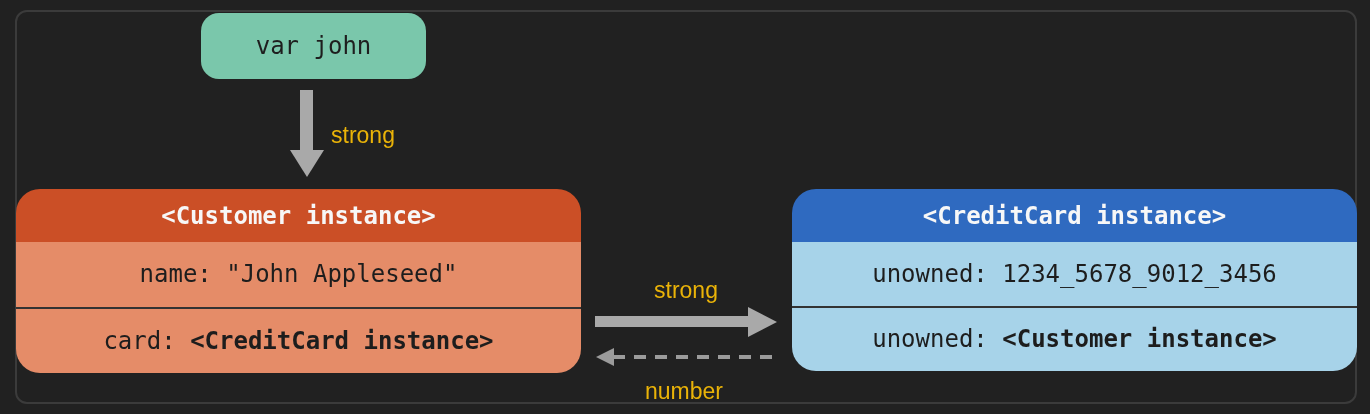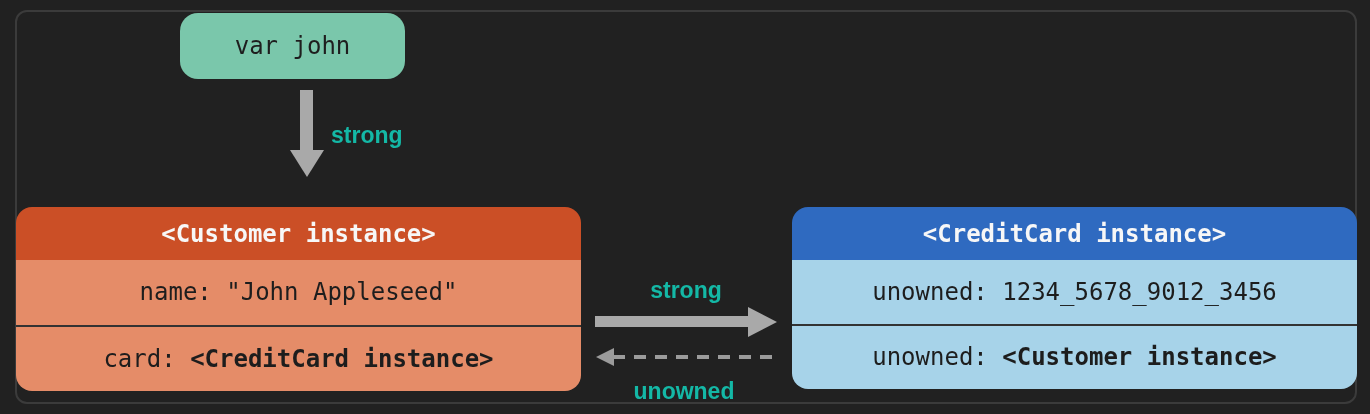--- a/index.html
+++ b/index.html
@@ -23,21 +23,21 @@
     height: 390px;
     border: 2px solid #3b3b3b;
     border-radius: 12px;
   }
   .mono { font-family: "DejaVu Sans Mono", monospace; }
   .bold { font-weight: bold; }
 
   
   .var-node {
     position: absolute;
-    left: 180px;
+    left: 201px;
     top: 13px;
     width: 225px;
     height: 66px;
     background: #7ac7ab;
     border-radius: 18px;
     display: flex;
     align-items: center;
     justify-content: center;
     font-family: "DejaVu Sans Mono", monospace;
     font-size: 24px;
@@ -57,37 +57,36 @@
     position: absolute;
     left: 290px;
     top: 150px;
     width: 0; height: 0;
     border-left: 17px solid transparent;
     border-right: 17px solid transparent;
     border-top: 27px solid #a9a9a9;
   }
   .lbl {
     position: absolute;
-    color: #14b8a6;
+    color: #eab308;
     font-size: 23px;
-    font-weight: bold;
+    font-weight: normal;
     white-space: nowrap;
   }
   .lbl-strong-v { left: 331px; top: 122px; }
   .lbl-strong-h { left: 686px; top: 277px; transform: translateX(-50%); }
   .lbl-unowned  { left: 684px; top: 378px; transform: translateX(-50%); }
 
   
   .inst-box {
     position: absolute;
-    border-radius: 16px;
+    border-radius: 24px;
     overflow: hidden;
     display: flex;
     flex-direction: column;
-    margin-top: 18px;
   }
   .inst-box.customer { left: 16px;  top: 189px; width: 565px; height: 184px; }
   .inst-box.card     { left: 792px; top: 189px; width: 565px; height: 182px; }
   .inst-header {
     height: 53px;
     flex: 0 0 53px;
     display: flex;
     align-items: center;
     justify-content: center;
     font-family: "DejaVu Sans Mono", monospace;
@@ -190,15 +189,15 @@
       <div class="inst-row"><span class="mono">unowned: </span><span class="mono bold">&lt;Customer instance&gt;</span></div>
     </div>
   </div>
 
   <div class="lbl lbl-strong-h">strong</div>
   <div class="arrow-right-shaft"></div>
   <div class="arrow-right-head"></div>
 
   <div class="arrow-left-dashes"></div>
   <div class="arrow-left-head"></div>
-  <div class="lbl lbl-unowned">unowned</div>
+  <div class="lbl lbl-unowned">number</div>
 
 </div>
 
 </body></html>

